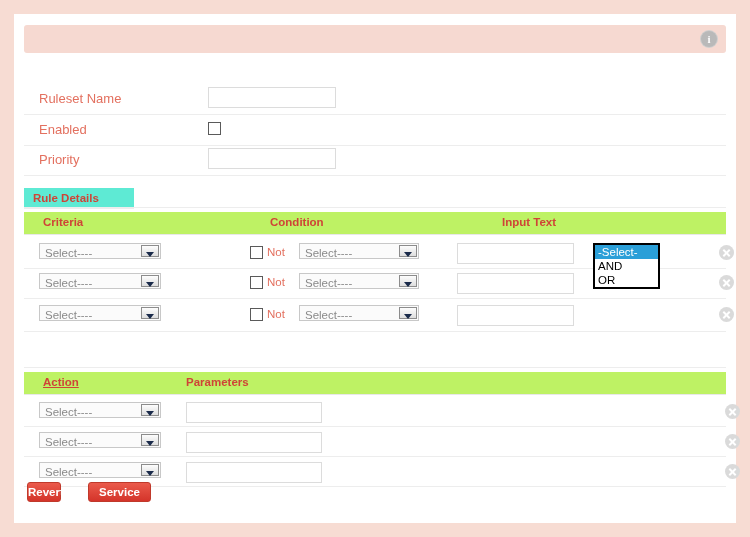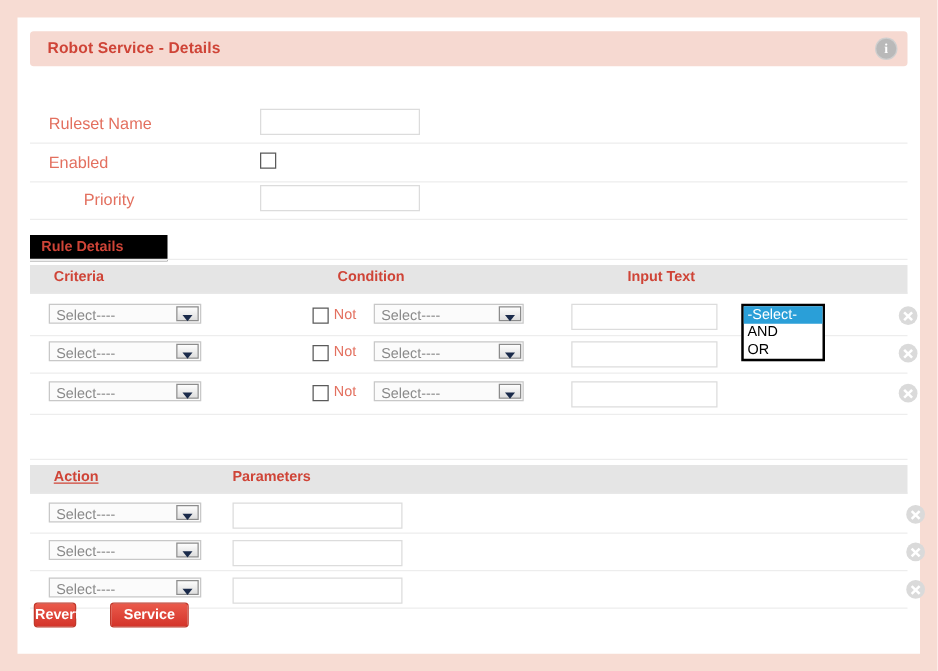--- a/index.html
+++ b/index.html
@@ -138,21 +138,21 @@
     border-left: 4px solid transparent;
     border-right: 4px solid transparent;
     border-top: 5px solid #1a2a4a;
   }
 
   
   .section-tab {
     position: absolute;
     left: 10px;
     height: 20px;
-    background: #000000;
+    background: #5eead4;
     border-bottom: 1px solid #ededed;
   }
   .section-tab .stxt {
     position: absolute;
     left: 9px;
     top: 4px;
     font-size: 11.5px;
     font-weight: bold;
     color: #cf4437;
     white-space: nowrap;
@@ -164,21 +164,21 @@
     height: 1px;
     background: #ededed;
   }
 
   
   .col-band {
     position: absolute;
     left: 10px;
     width: 702px;
     height: 22px;
-    background: #e5e5e5;
+    background: #bef264;
     border-bottom: 1px solid #e8e8e8;
   }
   .col-head {
     position: absolute;
     top: 4px;
     font-size: 11.5px;
     font-weight: bold;
     color: #cf4437;
     white-space: nowrap;
   }
@@ -243,35 +243,34 @@
     cursor: pointer;
     white-space: nowrap;
   }
 </style>
 </head>
 <body>
 
 <div class="page-frame">
 
   <div class="panel-header">
-    <div class="panel-title">Robot Service - Details</div>
     <div class="info-icon">
       <span>i</span>
     </div>
   </div>
 
   <div class="lbl" style="position:absolute;left:25px;top:77px;">Ruleset Name</div>
   <input class="txt-input" style="left: 194px; top: 73px; width: 128px;" placeholder="">
   <div class="hr" style="top:100px;"></div>
 
   <div class="lbl" style="position:absolute;left:25px;top:108px;">Enabled</div>
   <div class="chk" style="left:194px;top:108px;"></div>
   <div class="hr" style="top:131px;"></div>
 
-  <div class="lbl" style="position:absolute;left:25px;top:138px;margin-left:28px;">Priority</div>
+  <div class="lbl" style="position:absolute;left:25px;top:138px;">Priority</div>
   <input class="txt-input" style="left: 194px; top: 134px; width: 128px;" placeholder="">
   <div class="hr" style="top:161px;"></div>
 
   <div class="section-tab" style="top:174px;width:110px;">
     <div class="stxt">Rule Details</div>
   </div>
   <div class="section-rule" style="top:193px;"></div>
 
   <div class="col-band" style="top:198px;">
     <div class="col-head" style="left:19px;">Criteria</div>

